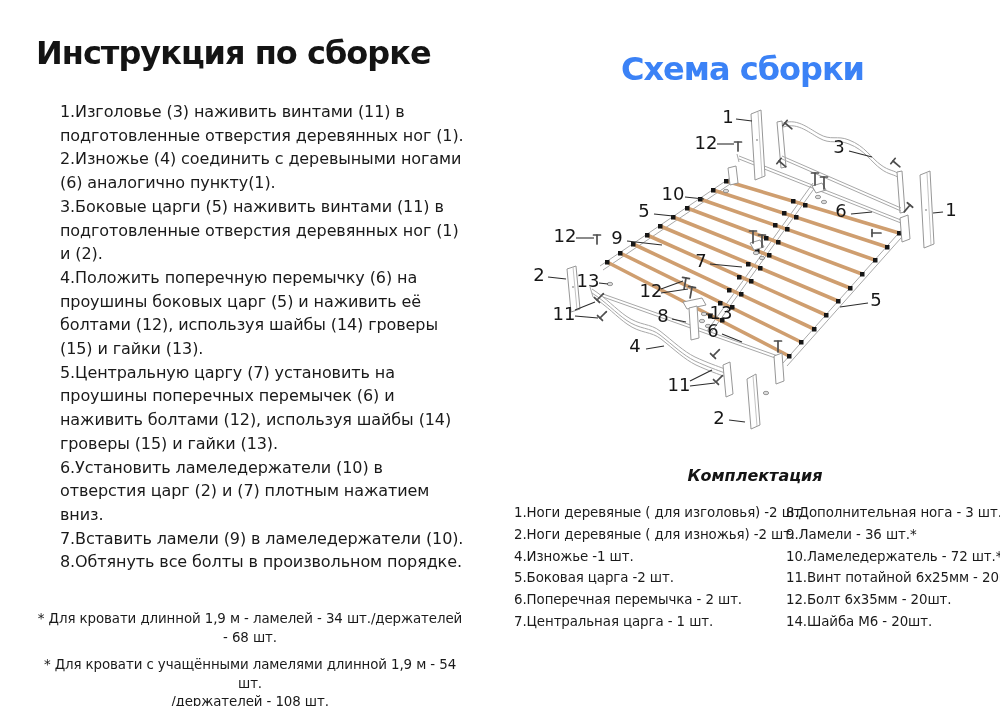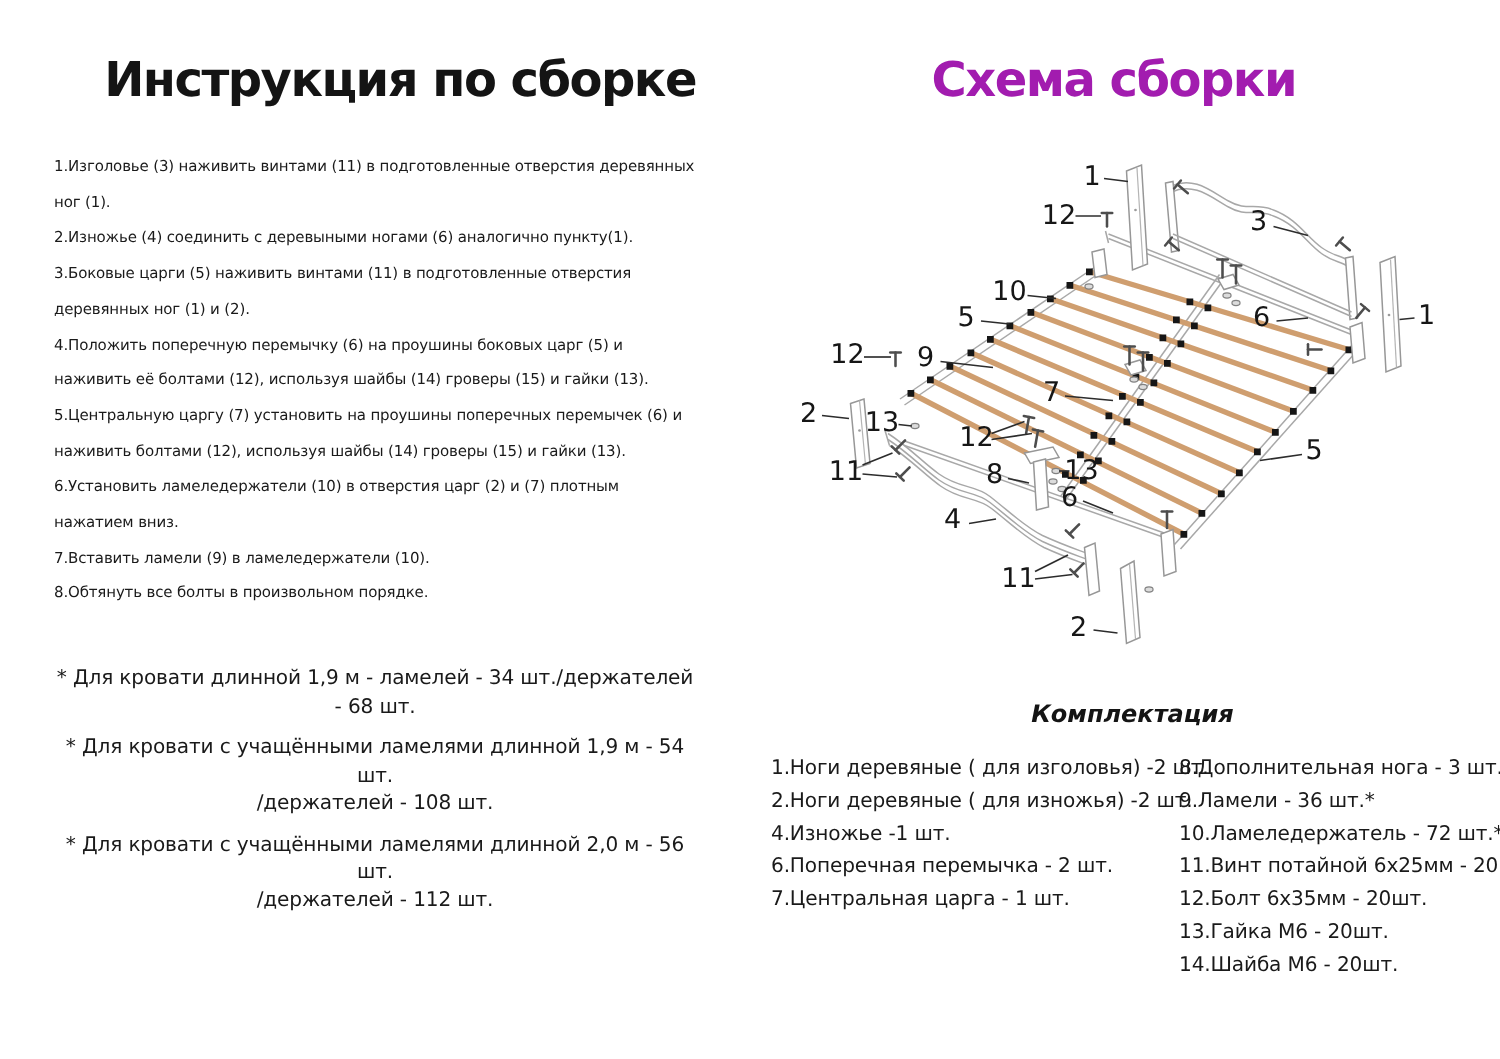--- a/index.html
+++ b/index.html
@@ -1,28 +1,28 @@
 <!DOCTYPE html>
 <html style="--color-slat: #cf9e6f; --color-line: #a8a8a8; --color-text: #1a1a1a;"><head>
 <meta charset="utf-8">
 <style>
   html,body{margin:0;padding:0;background:#fff;}
   .page{position:relative;width:1000px;height:706px;background:#fff;overflow:hidden;
         font-family:"DejaVu Sans","Liberation Sans",sans-serif;color:#1a1a1a;}
   
   .left-col{position:absolute;left:36px;top:34px;width:428px;}
-  .doc-title{margin:0;text-align:right;font-size:32px;font-weight:700;letter-spacing:-1px;
+  .doc-title{margin:0;text-align:left;font-size:32px;font-weight:700;letter-spacing:-1px;
              color:#141414;white-space:nowrap;}
-  .steps{margin-top:28px;font-size:10px;line-height:23.7px;letter-spacing:-0.1px;}
+  .steps{margin-top:28px;font-size:16px;line-height:23.7px;letter-spacing:-0.1px;margin-left:24px;}
   .steps p{margin:0;}
   .footnotes{margin-top:36px;font-size:13.4px;line-height:18.5px;letter-spacing:-0.1px;}
   .footnotes p{margin:0 0 9px 0;white-space:pre-line;text-align:center;}
   
-  .right-title{position:absolute;left:530px;top:34px;width:425px;margin:0;text-align:center;
-               font-size:32px;font-weight:700;letter-spacing:-1px;color:#a21caf;white-space:nowrap;}
+  .right-title{position:absolute;left:530px;top:50px;width:425px;margin:0;text-align:center;
+               font-size:32px;font-weight:700;letter-spacing:-1px;color:#3b82f6;white-space:nowrap;}
   .diagram{position:absolute;left:520px;top:95px;width:470px;height:370px;}
   .parts-title{position:absolute;left:530px;top:466px;width:450px;margin:0;text-align:center;
                font-size:16px;font-weight:700;color:#141414;font-style:italic;}
   .parts{position:absolute;left:514px;top:502px;width:462px;display:flex;}
   .parts .pcol1{width:272px;}
   .parts .pcol2{width:190px;}
   .parts p{margin:0;font-size:13.4px;line-height:21.8px;letter-spacing:-0.1px;white-space:nowrap;}
   
   .ln{stroke:#a8a8a8;stroke-width:1;fill:none;}
   .ln2{stroke:#b4b4b4;stroke-width:.8;fill:none;}
@@ -324,27 +324,27 @@
     </g>
   </svg>
 
   <h2 class="parts-title">Комплектация</h2>
 
   <div class="parts">
     <div class="pcol1">
       <p>1.Ноги деревяные ( для изголовья) -2 шт.</p>
       <p>2.Ноги деревяные ( для изножья) -2 шт.</p>
       <p>4.Изножье -1 шт.</p>
+      <p>5.Боковая царга -2 шт.</p>
       <p>6.Поперечная перемычка - 2 шт.</p>
       <p>7.Центральная царга - 1 шт.</p>
     </div>
     <div class="pcol2">
       <p>8.Дополнительная нога - 3 шт.</p>
       <p>9.Ламели - 36 шт.*</p>
       <p>10.Ламеледержатель - 72 шт.*</p>
       <p>11.Винт потайной 6х25мм - 20шт.</p>
       <p>12.Болт 6х35мм - 20шт.</p>
-      <p>13.Гайка М6 - 20шт.</p>
       <p>14.Шайба М6 - 20шт.</p>
     </div>
   </div>
 
 </div>
 
 </body></html>

